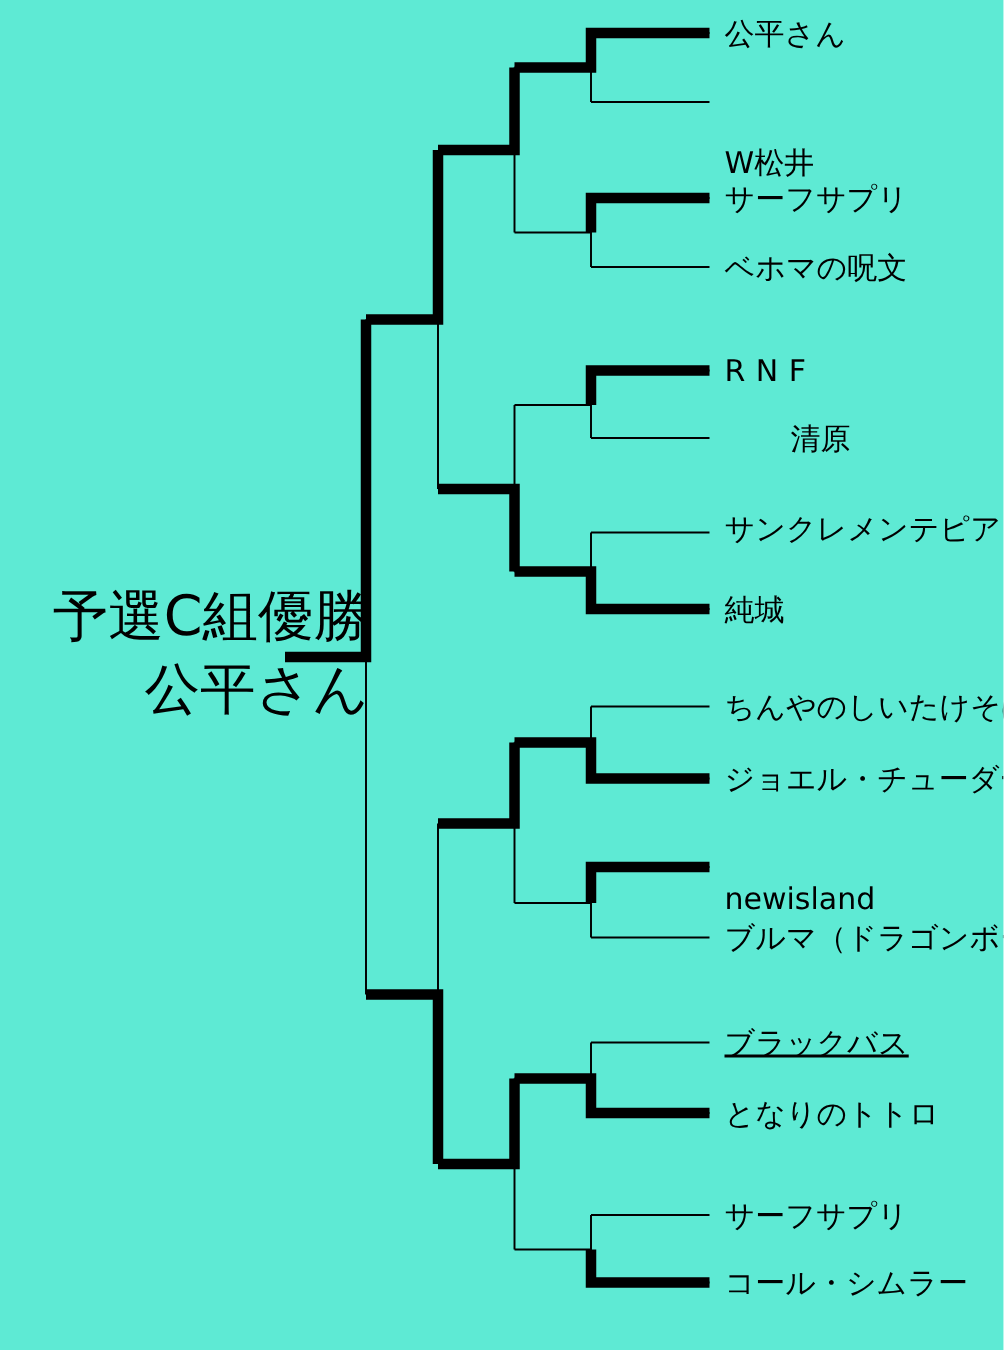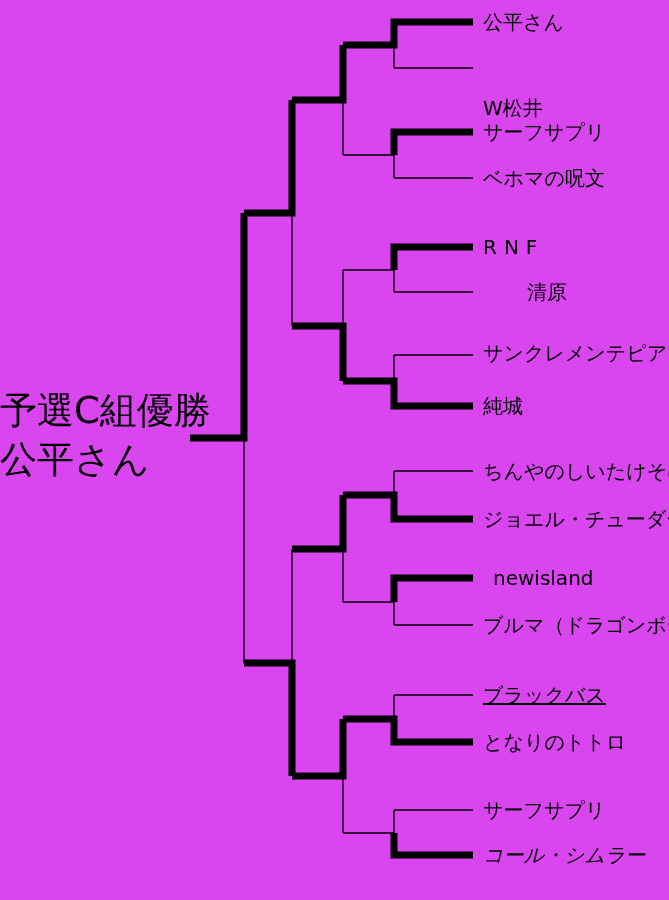--- a/index.html
+++ b/index.html
@@ -1,33 +1,33 @@
 <!DOCTYPE html>
 <html><head>
 <meta charset="utf-8">
 <style>
   html,body{margin:0;padding:0;background:#ffffff;}
   body{width:669px;height:900px;font-family:"DejaVu Sans","Liberation Sans",sans-serif;}
-  .stage{position:relative;width:669px;height:900px;background:#d946ef;overflow:hidden;}
+  .stage{position:relative;width:669px;height:900px;background:#5eead4;overflow:hidden;}
   #bracket-svg{position:absolute;left:0;top:0;}
   .plabel{
     position:absolute;
     left:483px;
     font-size:20px;
     line-height:26px;
     white-space:nowrap;
     color:#000;
   }
   .plabel.wide{letter-spacing:7px;}
   .champion{
     position:absolute;
     left:0;
     top:386px;
     width:246px;
-    text-align:left;
+    text-align:right;
     font-size:37px;
     line-height:49px;
     color:#000;
     white-space:nowrap;
   }
 </style>
 </head>
 <body>
 
 <div class="stage">
@@ -98,24 +98,24 @@
       <div class="plabel" style="top: 9px;">公平さん</div>
       <div class="plabel" style="top: 55px; margin-top: 40px;">W松井</div>
       <div class="plabel" style="top: 119px;">サーフサプリ</div>
       <div class="plabel" style="top: 165px;">ベホマの呪文</div>
       <div class="plabel wide" style="top: 234px;">RNF</div>
       <div class="plabel" style="top: 279px; margin-left: 44px;">清原</div>
       <div class="plabel" style="top: 342px; font-family: Liberation Mono, monospace;">サンクレメンテピア</div>
       <div class="plabel" style="top: 393px;">純城</div>
       <div class="plabel" style="top: 458px;">ちんやのしいたけそば</div>
       <div class="plabel" style="top: 506px;">ジョエル・チューダー</div>
-      <div class="plabel" style="top: 565px; margin-left: 10px;">newisland</div>
+      <div class="plabel" style="top: 586px;">newisland</div>
       <div class="plabel" style="top: 612px;">ブルマ（ドラゴンボール）</div>
       <div class="plabel" style="top: 682px; text-decoration: underline;">ブラックバス</div>
       <div class="plabel" style="top: 729px; text-align: center;">となりのトトロ</div>
       <div class="plabel" style="top: 797px;">サーフサプリ</div>
-      <div class="plabel" style="top: 842px; font-style: italic;">コール・シムラー</div>
+      <div class="plabel" style="top: 842px;">コール・シムラー</div>
     </div>
   <div class="champion">
     <div>予選C組優勝</div>
     <div>公平さん</div>
   </div>
 </div>
 
 </body></html>

